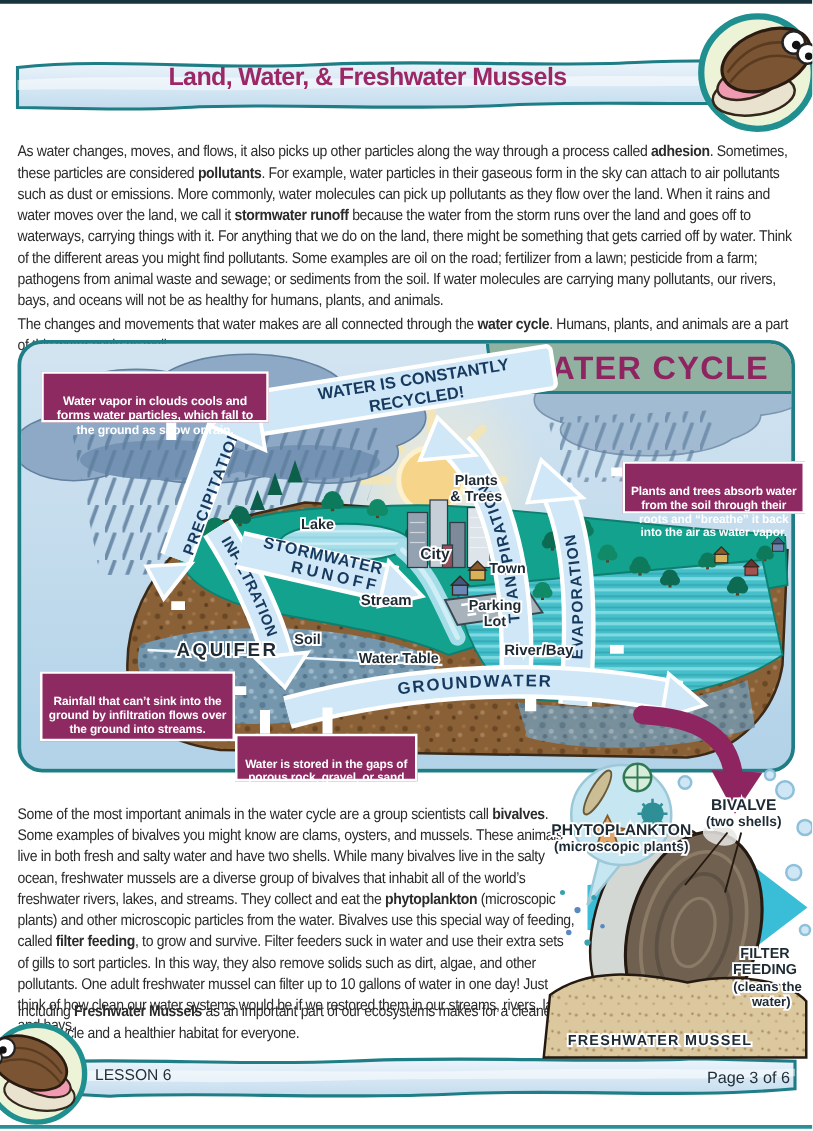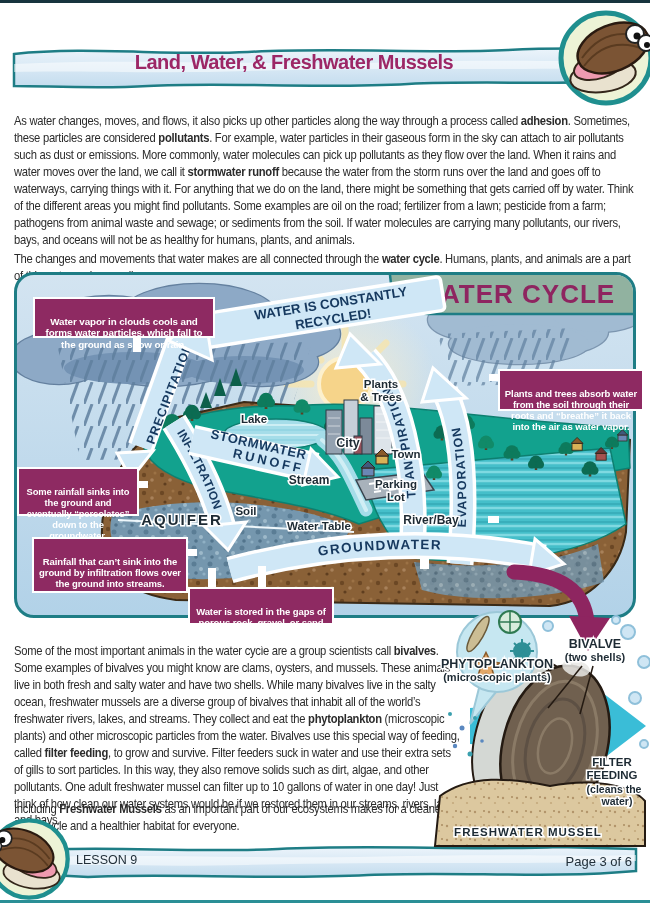--- a/index.html
+++ b/index.html
@@ -423,21 +423,20 @@
         <text class="maplbl" x="232" y="243">Soil</text>
         <text class="maplbl" x="305" y="258">Water Table</text>
         <text class="maplbl" x="417" y="252" font-size="12">River/Bay</text>
         <text class="maplbl" x="168" y="253" font-size="15" letter-spacing="2" fill="#14505e">AQUIFER</text>
       </g>
     </svg>
   </div>
 
   <div class="callout c1">Water vapor in clouds cools and forms water particles, which fall to the ground as snow or rain.</div>
   <div class="callout c2">Plants and trees absorb water from the soil through their roots and “breathe” it back into the air as water vapor.</div>
-  <div class="callout c3">Some rainfall sinks into the ground and eventually “percolates” down to the groundwater.</div>
   <div class="callout c4">Rainfall that can’t sink into the ground by infiltration flows over the ground into streams.</div>
   <div class="callout c5">Water is stored in the gaps of porous rock, gravel, or sand and slowly flows into streams.</div>
 
   <div class="stem" style="left:133px;top:337px;width:8px;height:15px;"></div>
   <div class="stem" style="left:489px;top:374px;width:11px;height:7px;"></div>
   <div class="stem" style="left:137px;top:481px;width:11px;height:7px;"></div>
   <div class="stem" style="left:186px;top:549px;width:11px;height:7px;"></div>
   <div class="stem" style="left:208px;top:568px;width:8px;height:20px;"></div>
   <div class="stem" style="left:258px;top:566px;width:8px;height:22px;"></div>
   <div class="stem" style="left:488px;top:516px;width:11px;height:7px;"></div>
@@ -526,20 +525,20 @@
       <text class="maplbl" x="184" y="237" font-size="10.5">(cleans the</text>
       <text class="maplbl" x="187" y="249" font-size="10.5">water)</text>
       <text class="maplbl" x="98" y="280" font-size="11.5" letter-spacing="1">FRESHWATER MUSSEL</text>
     </g>
   </svg>
 
   <svg class="fbanner" viewBox="0 0 634 40">
     <path d="M6,10 C90,4 180,12 270,8 C370,3 460,10 550,6 L628,8 L628,30 C540,38 450,30 360,34 C260,39 160,32 80,36 L6,32 Z" fill="url(#bgrad)" stroke="#1e7d85" stroke-width="2.5"></path>
     <path d="M6,17 C120,12 260,19 400,15 C500,13 580,16 628,14 L628,20 C520,24 380,20 240,24 C150,26 60,23 6,24 Z" fill="#ffffff" opacity="0.5"></path>
   </svg>
-  <div class="lesson">LESSON 9</div>
+  <div class="lesson">LESSON 6</div>
   <div class="pagenum">Page 3 of 6</div>
   <svg class="mascot-f" viewBox="0 0 100 100">
     <use href="#musselChar"></use>
   </svg>
 
   <div class="bottomline"></div>
 </div>
 
 </body></html>

